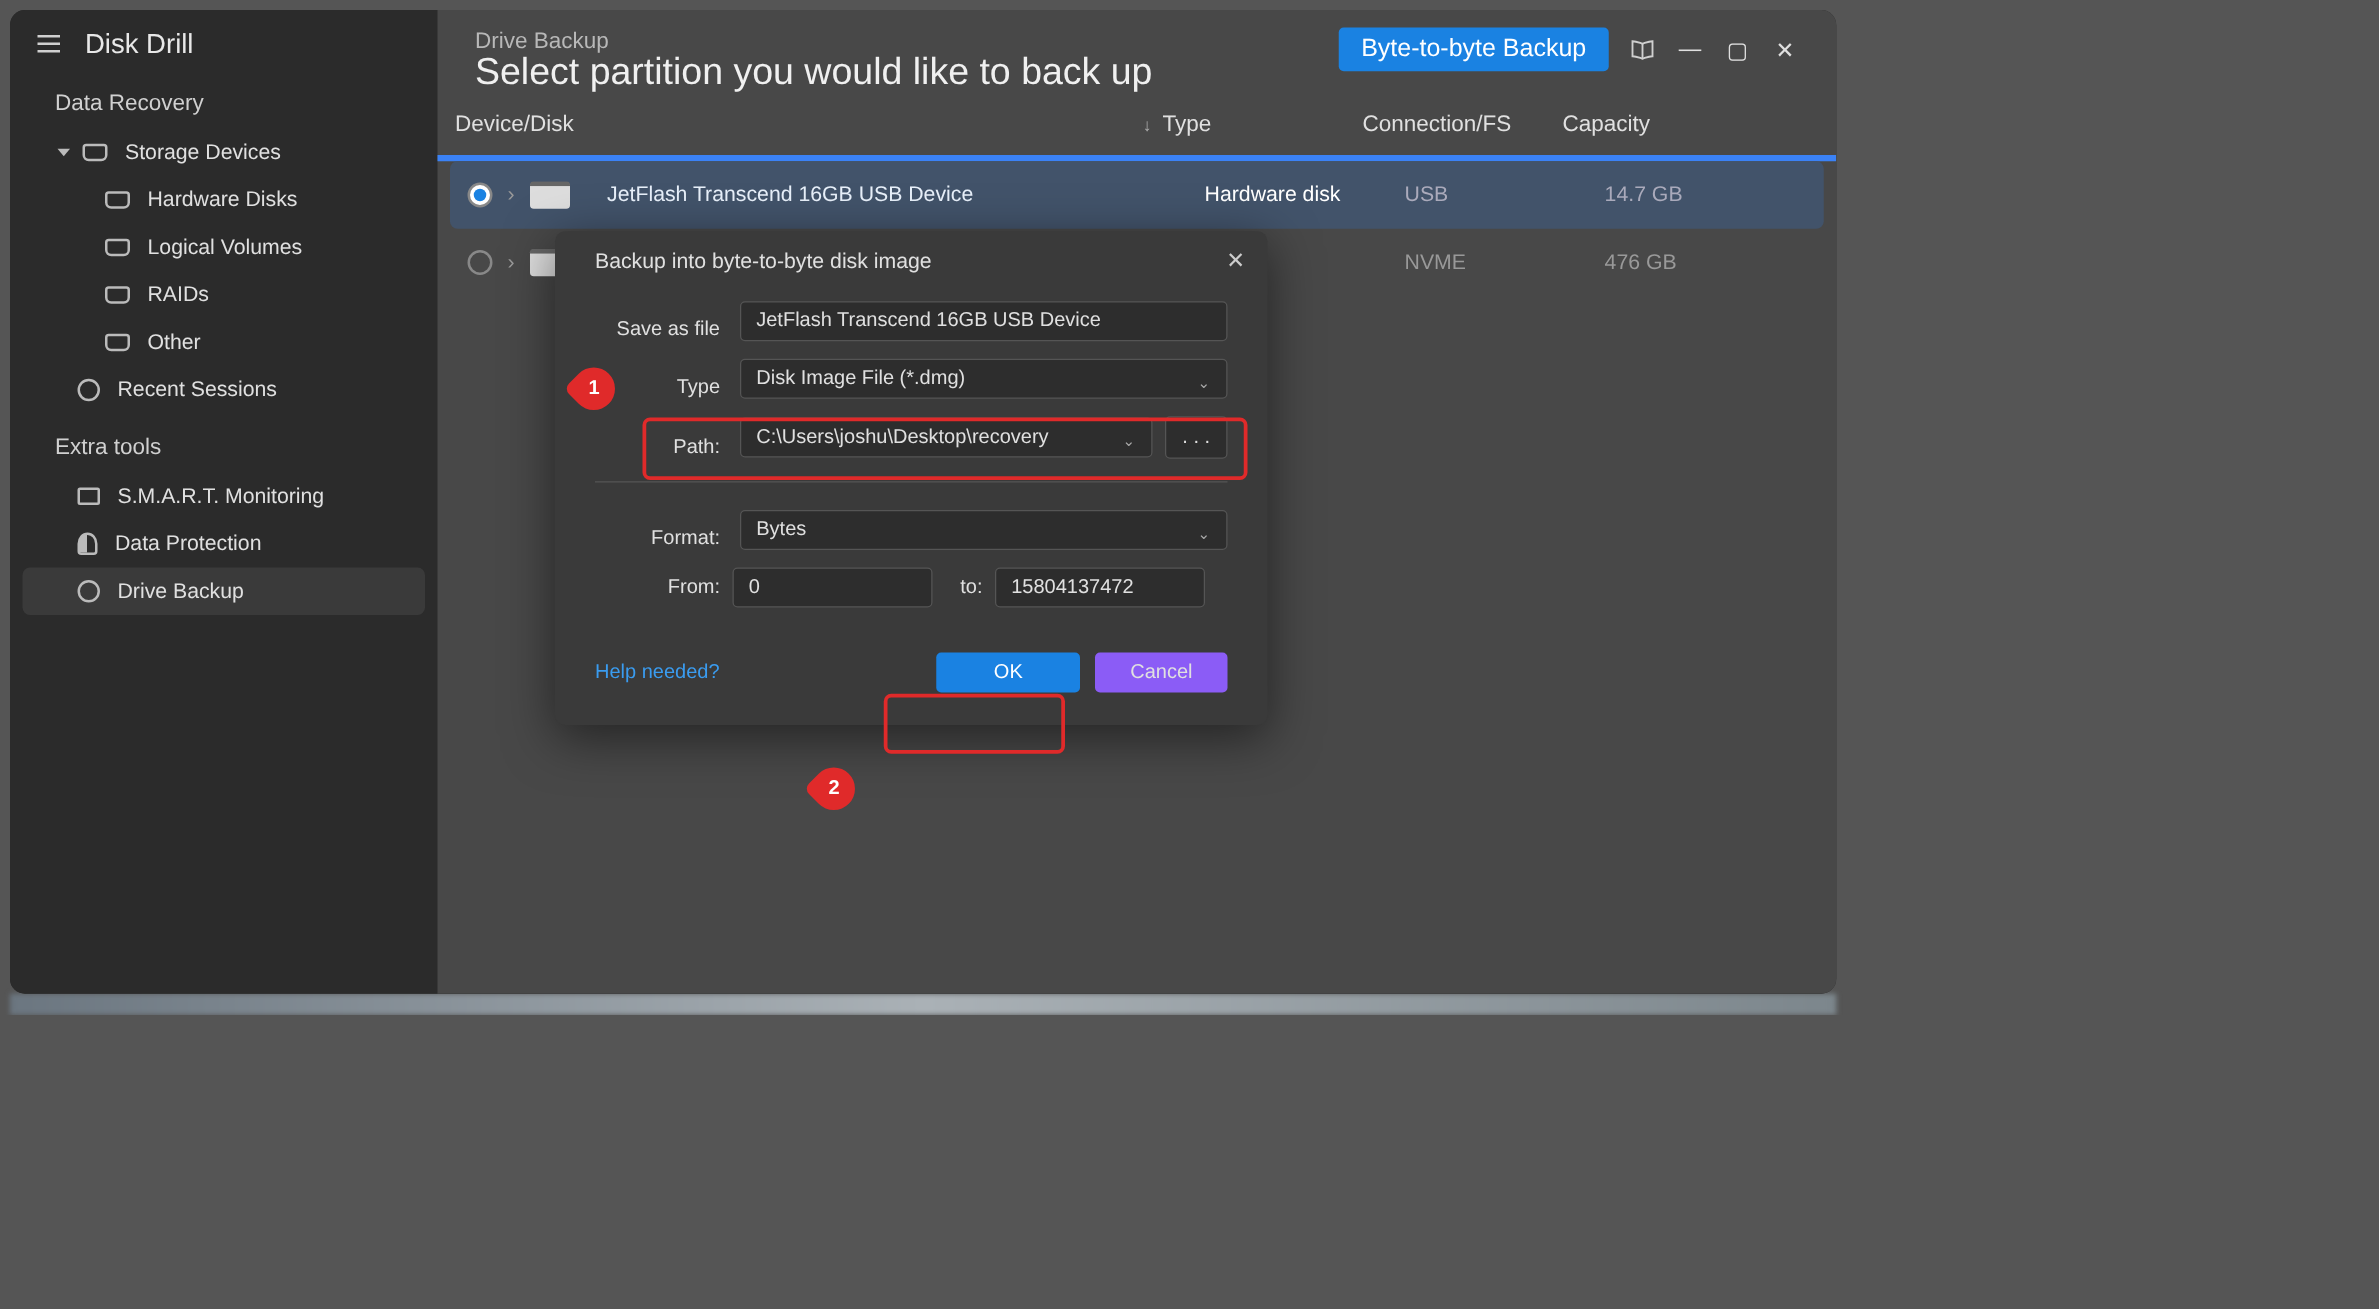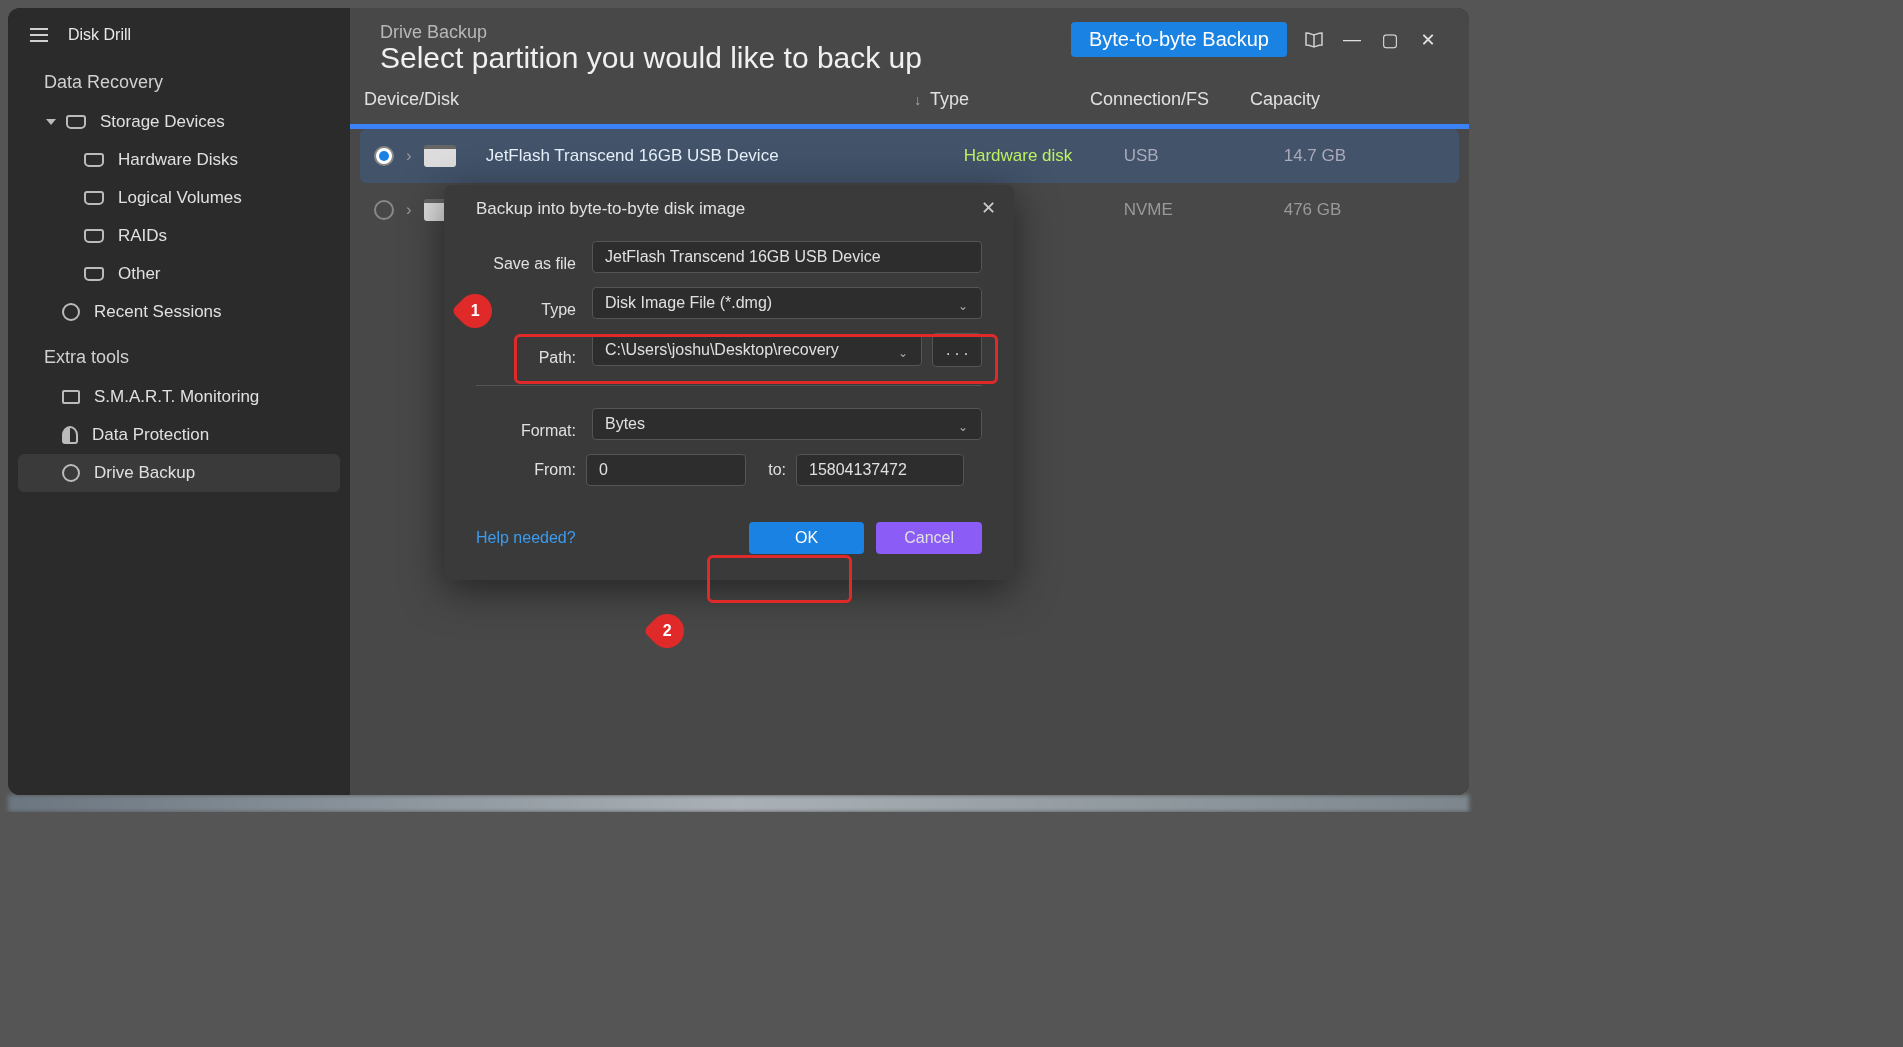--- a/index.html
+++ b/index.html
@@ -39,21 +39,21 @@
   gap: 4px;
   cursor: pointer;
 }
 .hamburger span {
   width: 18px;
   height: 2px;
   background: #d0d0d0;
 }
 .app-title {
   color: #e8e8e8;
-  font-size: 16px;
+  font-size: 22px;
   font-weight: 500;
 }
 .main-col {
   flex: 1;
   display: flex;
   flex-direction: column;
   background: #484848;
 }
 .header-row {
   display: flex;
@@ -470,21 +470,21 @@
         <div class="col-type">Type</div>
         <div class="col-conn">Connection/FS</div>
         <div class="col-cap">Capacity</div>
       </div>
 
       <div class="table-row row-selected">
         <span class="r-radio on"></span>
         <span class="r-caret">›</span>
         <span class="r-drive-icon"></span>
         <div class="col-device" style="width:492px;">JetFlash Transcend 16GB USB Device</div>
-        <div class="col-type" style="color:#bef264;">Hardware disk</div>
+        <div class="col-type" style="color:#ffffff;">Hardware disk</div>
         <div class="col-conn" style="color:#aab;">USB</div>
         <div class="col-cap" style="color:#aab;">14.7 GB</div>
       </div>
 
       <div class="table-row">
         <span class="r-radio off"></span>
         <span class="r-caret">›</span>
         <span class="r-drive-icon"></span>
         <div class="col-device" style="width:492px;"></div>
         <div class="col-type" style="color:#999;">…disk</div>

